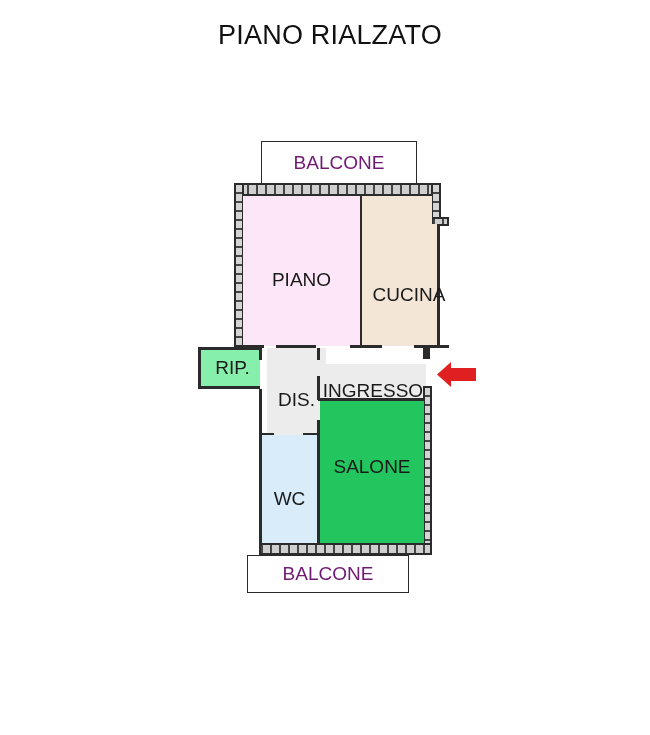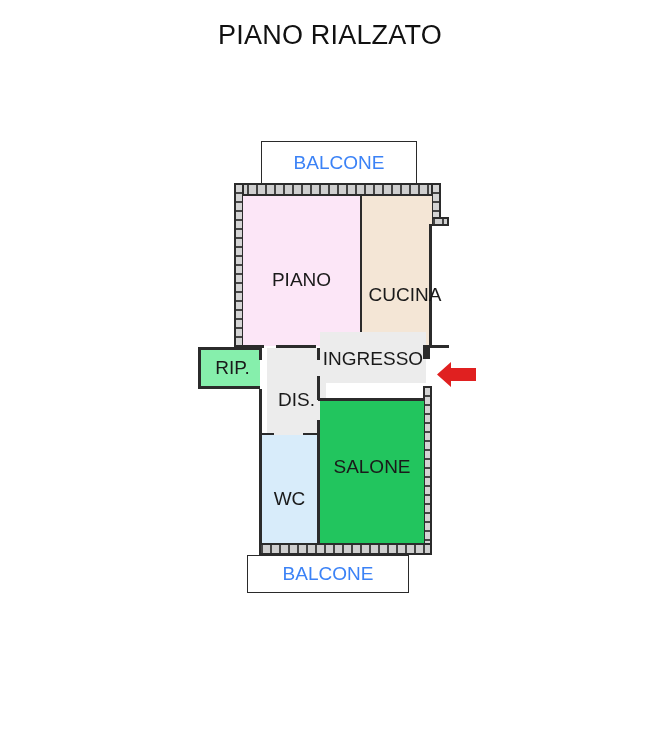--- a/index.html
+++ b/index.html
@@ -1,20 +1,20 @@
 <!DOCTYPE html>
 <html><head>
 <meta charset="utf-8">
 <style>
   html, body { margin:0; padding:0; }
   body { width:650px; height:735px; background:#ffffff; position:relative; overflow:hidden;
          font-family:"Liberation Sans", "DejaVu Sans", sans-serif; color:#1a1a1a; }
   .abs { position:absolute; box-sizing:border-box; }
   .title { left:0; width:660px; top:20px; text-align:center; font-size:27px; letter-spacing:0.2px; color:#111; }
-  .balcony { background:#fff; border:1.5px solid #2a2a2a; display:flex; align-items:center; justify-content:center; font-size:19px; color:#3b82f6; }
+  .balcony { background:#fff; border:1.5px solid #2a2a2a; display:flex; align-items:center; justify-content:center; font-size:19px; color:#701a75; }
   .room { display:flex; align-items:center; justify-content:center; font-size:19px; color:#1a1a1a; }
   .wall { background:#2b2b2b; }
   .wallband { background:
       repeating-linear-gradient(90deg, #444 0 2px, #cfcfcf 2px 9px);
       border:2px solid #2b2b2b; }
   .wallband-v { background:
       repeating-linear-gradient(0deg, #444 0 2px, #d4d4d4 2px 9px);
       border:2px solid #2b2b2b; }
   .label { white-space:nowrap; }
 </style>
@@ -32,21 +32,21 @@
 <div class="abs wallband-v" style="left:431px; top:183px; width:10px; height:40px;"></div>
 <div class="abs wallband" style="left:431px; top:217px; width:18px; height:9px;"></div>
 
 <div class="abs wallband-v" style="left:234px; top:183px; width:10px; height:166px;"></div>
 
 <div class="abs room" style="left:243px; top:196px; width:119px; height:150px; background:#fce6f7; border-right:2px solid #2b2b2b;">
   <span class="label" style="margin-top:18px;">PIANO</span>
 </div>
 
 <div class="abs room" style="left:362px; top:196px; width:70px; height:150px; background:#f4e6d6;"></div>
-<div class="abs room" style="left:362px; top:224px; width:70px; height:122px; background:#f4e6d6; border-right:3px solid #2b2b2b;padding-left:15px;">
+<div class="abs room" style="left:362px; top:224px; width:78px; height:122px; background:#f4e6d6; border-right:3px solid #2b2b2b;padding-left:15px;">
   <span class="label" style="margin-top:20px; margin-left:4px;">CUCINA</span>
 </div>
 
 <div class="abs wall" style="left:234px; top:345px; width:30px; height:3px;"></div>
 <div class="abs wall" style="left:276px; top:345px; width:40px; height:3px;"></div>
 <div class="abs wall" style="left:350px; top:345px; width:32px; height:3px;"></div>
 <div class="abs wall" style="left:414px; top:345px; width:35px; height:3px;"></div>
 
 <div class="abs room" style="left:198px; top:347px; width:62px; height:42px; background:#86efac; border:3px solid #2b2b2b; border-right:none;">
   <span class="label" style="margin-left:4px;">RIP.</span>
@@ -56,21 +56,21 @@
   <span class="label" style="margin-top:16px;">DIS.</span>
 </div>
 <div class="abs wall" style="left:259px; top:389px; width:3px; height:160px;"></div>
 <div class="abs wall" style="left:259px; top:348px; width:3px; height:12px;"></div>
 <div class="abs wall" style="left:317px; top:348px; width:3px; height:12px;"></div>
 <div class="abs wall" style="left:317px; top:376px; width:3px; height:24px;"></div>
 <div class="abs wall" style="left:317px; top:420px; width:3px; height:124px;"></div>
 <div class="abs wall" style="left:260px; top:433px; width:14px; height:2px;"></div>
 <div class="abs wall" style="left:303px; top:433px; width:16px; height:2px;"></div>
 
-<div class="abs room" style="left:320px; top:332px; width:106px; height:51px; background:#ececec;">
+<div class="abs room" style="left:320px; top:364px; width:106px; height:51px; background:#ececec;">
   <span class="label" style="margin-top:2px;">INGRESSO</span>
 </div>
 <div class="abs wall" style="left:318px; top:398px; width:108px; height:3px;"></div>
 
 <div class="abs wall" style="left:423px; top:345px; width:7px; height:14px;"></div>
 <div class="abs wallband-v" style="left:423px; top:386px; width:9px; height:166px;"></div>
 
 <div class="abs" style="left:437px; top:362px; width:40px; height:25px;">
   <svg width="40" height="25" viewBox="0 0 40 25">
     <polygon points="0,12.5 14,0 14,6 39,6 39,19 14,19 14,25" fill="#e02020"></polygon>

